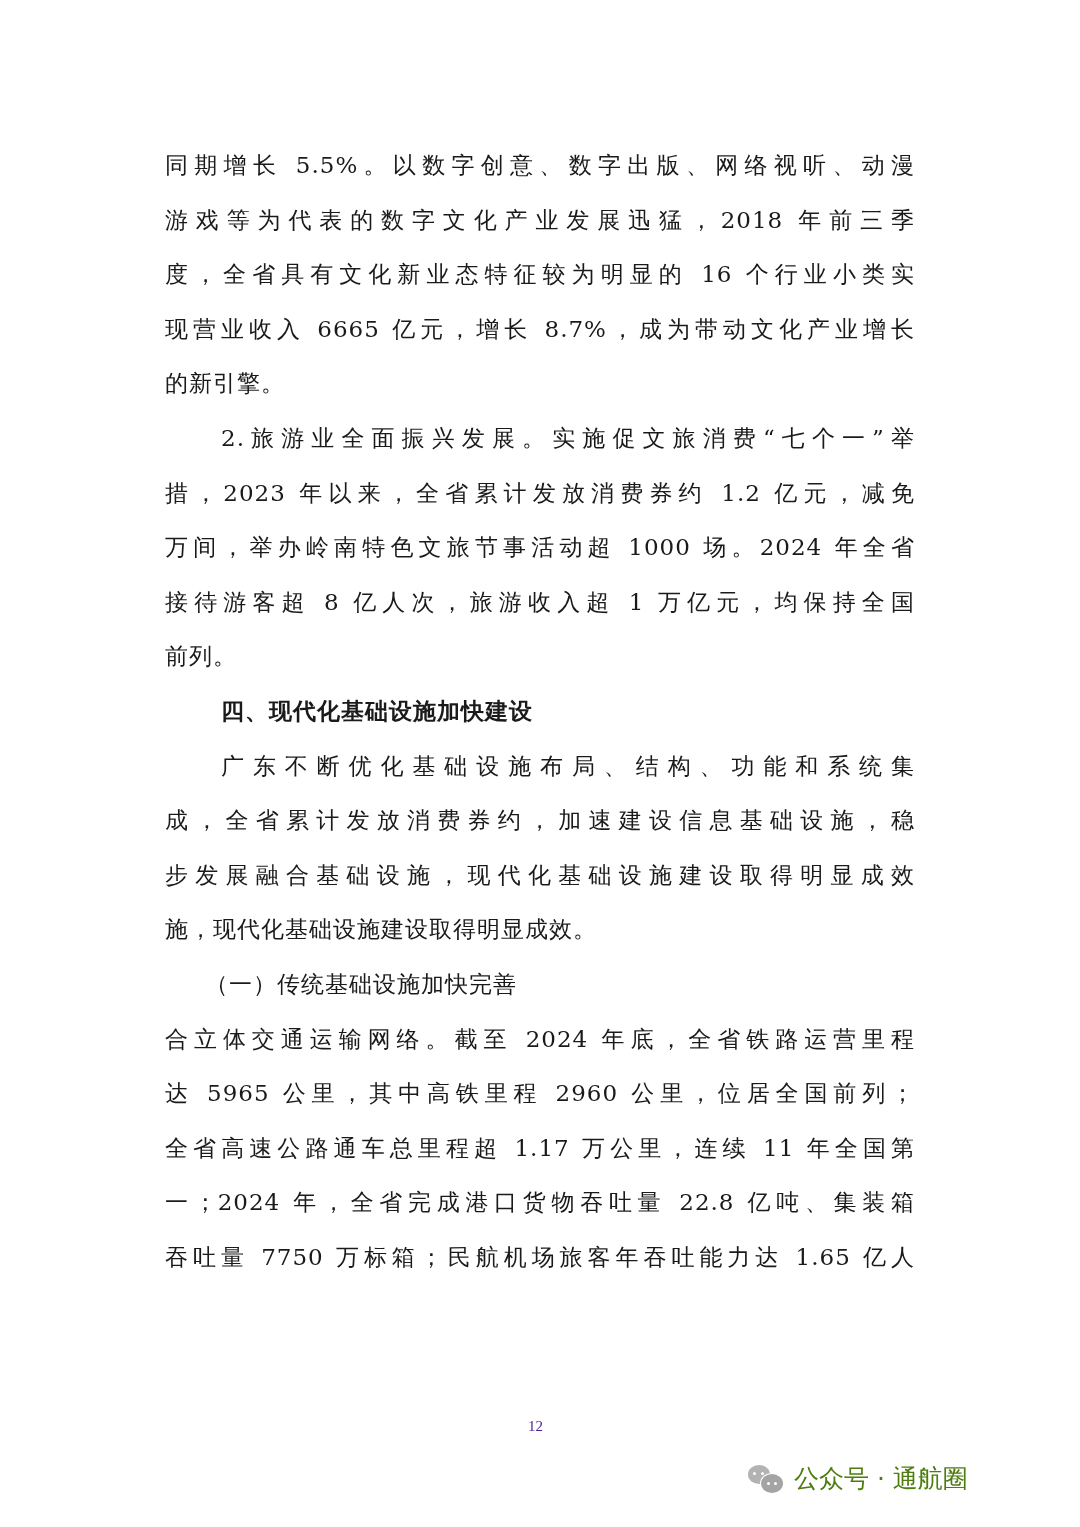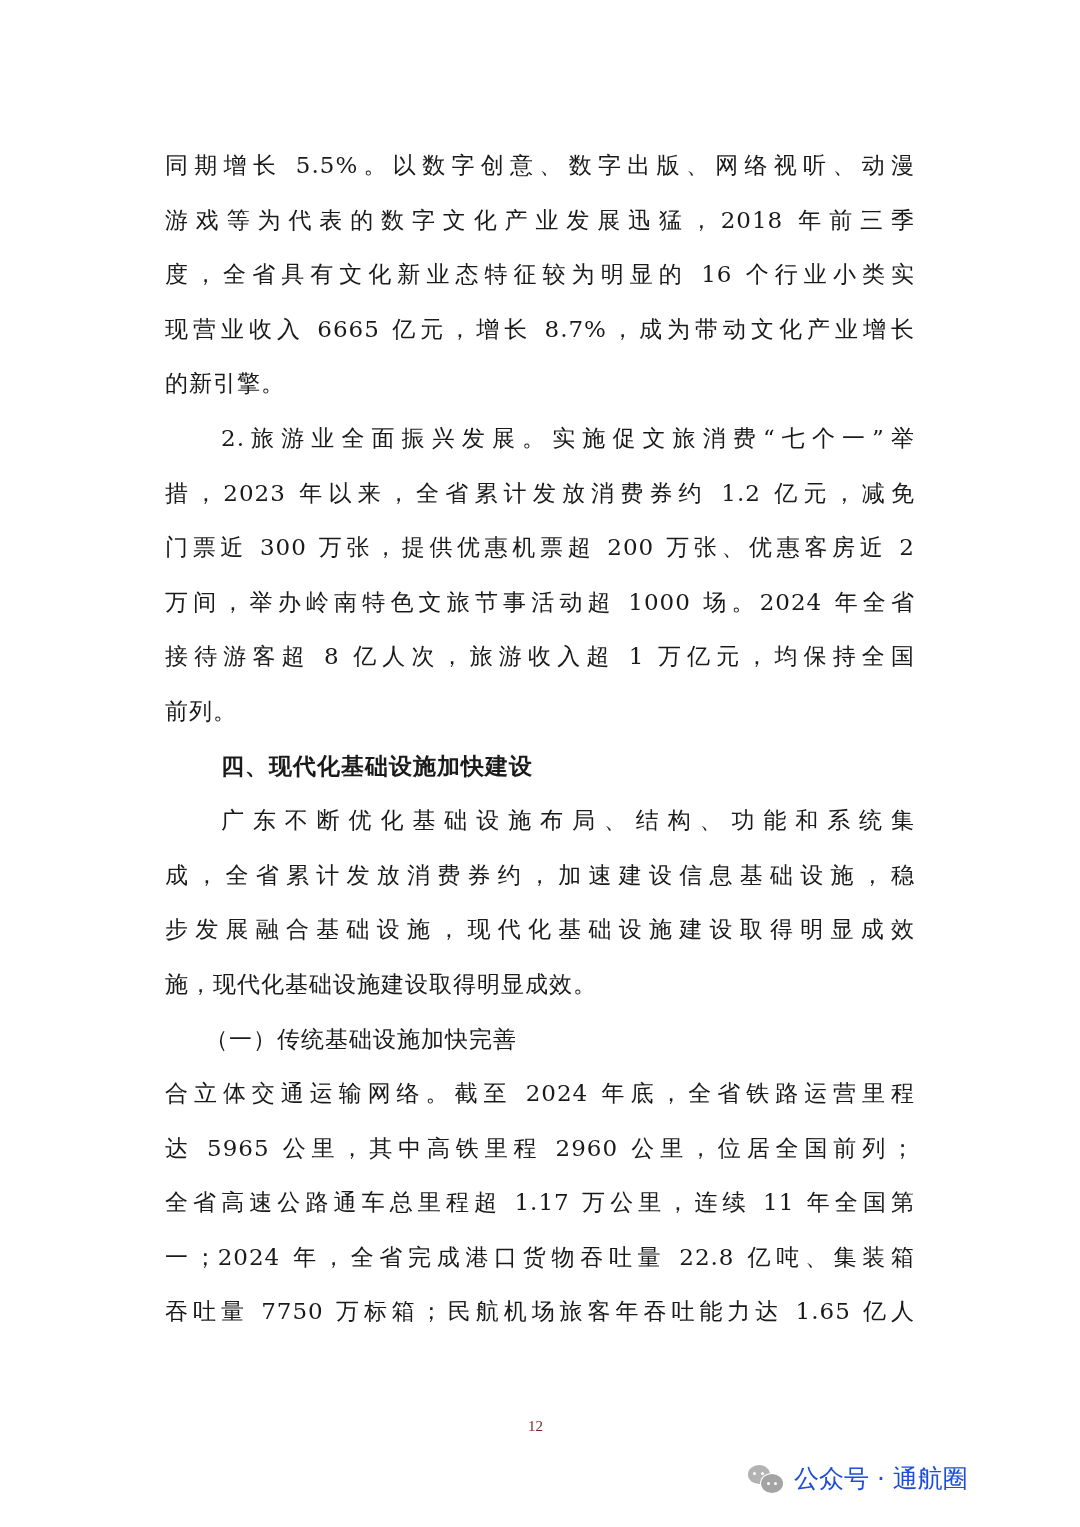--- a/index.html
+++ b/index.html
@@ -17,45 +17,44 @@
     white-space: nowrap; text-align: justify; text-align-last: justify;
     letter-spacing: 1px;
   }
   .line.last { text-align-last: left; }
   .indent { padding-left: 56px; }
   .bold { font-weight: normal; }
   .heading { font-weight: bold; font-family: "DejaVu Sans", "Liberation Sans", sans-serif; text-align-last: left; }
   .sub { text-align-last: left; }
   .pagenum {
     position: absolute; left: 528px; top: 1418px; font-size: 15px;
-    font-family: "Liberation Serif", serif; color: #7f1d1d;
+    font-family: "Liberation Serif", serif; color: #4c1d95;
   }
   .watermark {
     position: absolute; left: 748px; top: 1462px; display: flex; align-items: center;
-    font-family: "DejaVu Sans", "Liberation Sans", sans-serif; font-size: 25px; color: #1d4ed8;
+    font-family: "DejaVu Sans", "Liberation Sans", sans-serif; font-size: 25px; color: #4d7c0f;
   }
   .wechat { width: 36px; height: 32px; position: relative; margin-right: 10px; }
   .bubble1 { position: absolute; left: 0; top: 2px; width: 22px; height: 19px; border-radius: 50%; background: #b3b3b3; }
   .bubble2 { position: absolute; left: 12px; top: 10px; width: 22px; height: 19px; border-radius: 50%; background: #a4a4a4; border: 1.5px solid #fff; }
   .eye { position: absolute; width: 3px; height: 3px; background: #fff; border-radius: 50%; }
 </style>
 </head>
 <body>
 
 <div class="page">
 
   <div class="line">同期增长 5.5%。以数字创意、数字出版、网络视听、动漫</div>
   <div class="line">游戏等为代表的数字文化产业发展迅猛，2018 年前三季</div>
   <div class="line">度，全省具有文化新业态特征较为明显的 16 个行业小类实</div>
   <div class="line">现营业收入 6665 亿元，增长 8.7%，成为带动文化产业增长</div>
   <div class="line last">的新引擎。</div>
 
   <div class="line indent"><span class="bold">2.旅游业全面振兴发展。</span><span>实施促文旅消费“七个一”举</span></div>
   <div class="line">措，2023 年以来，全省累计发放消费券约 1.2 亿元，减免</div>
-  <div class="line">门票近 300 万张，提供优惠机票超 200 万张、优惠客房近 2</div>
   <div class="line">万间，举办岭南特色文旅节事活动超 1000 场。2024 年全省</div>
   <div class="line">接待游客超 8 亿人次，旅游收入超 1 万亿元，均保持全国</div>
   <div class="line last">前列。</div>
 
   <div class="line indent heading">四、现代化基础设施加快建设</div>
 
   <div class="line indent">广东不断优化基础设施布局、结构、功能和系统集</div>
   <div class="line">成，全省累计发放消费券约，加速建设信息基础设施，稳</div>
   <div class="line">步发展融合基础设施，现代化基础设施建设取得明显成效</div>
   <div class="line last">施，现代化基础设施建设取得明显成效。</div>

